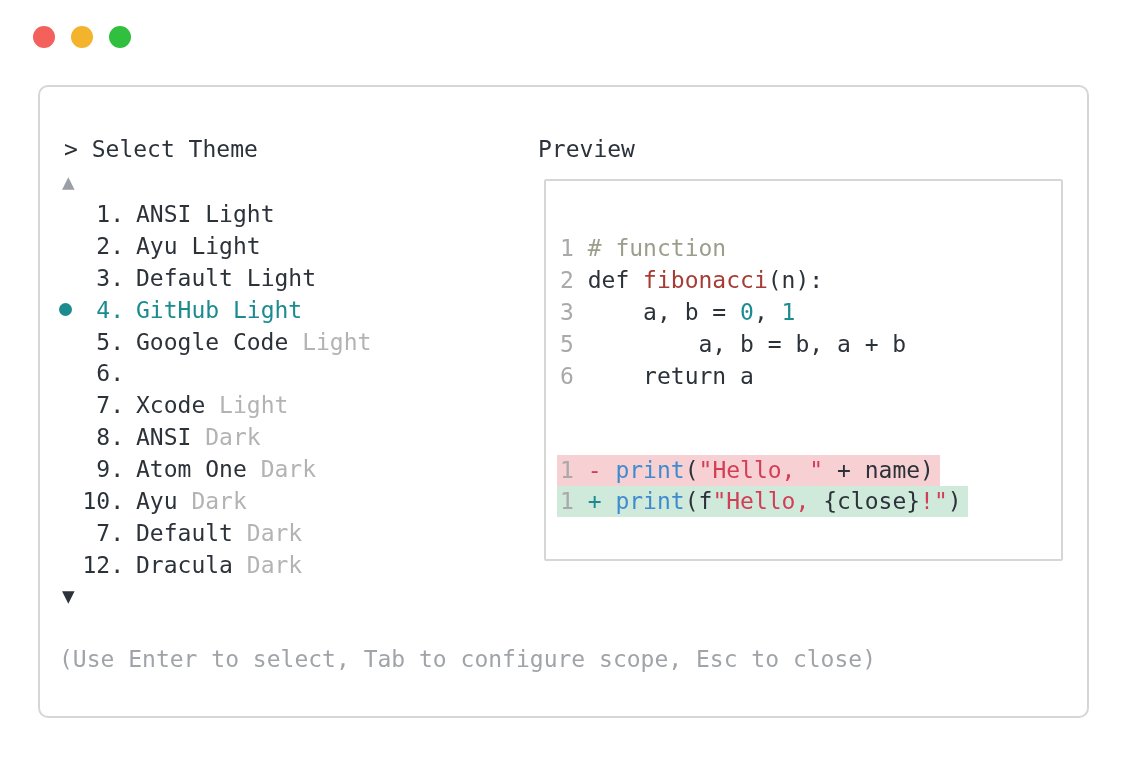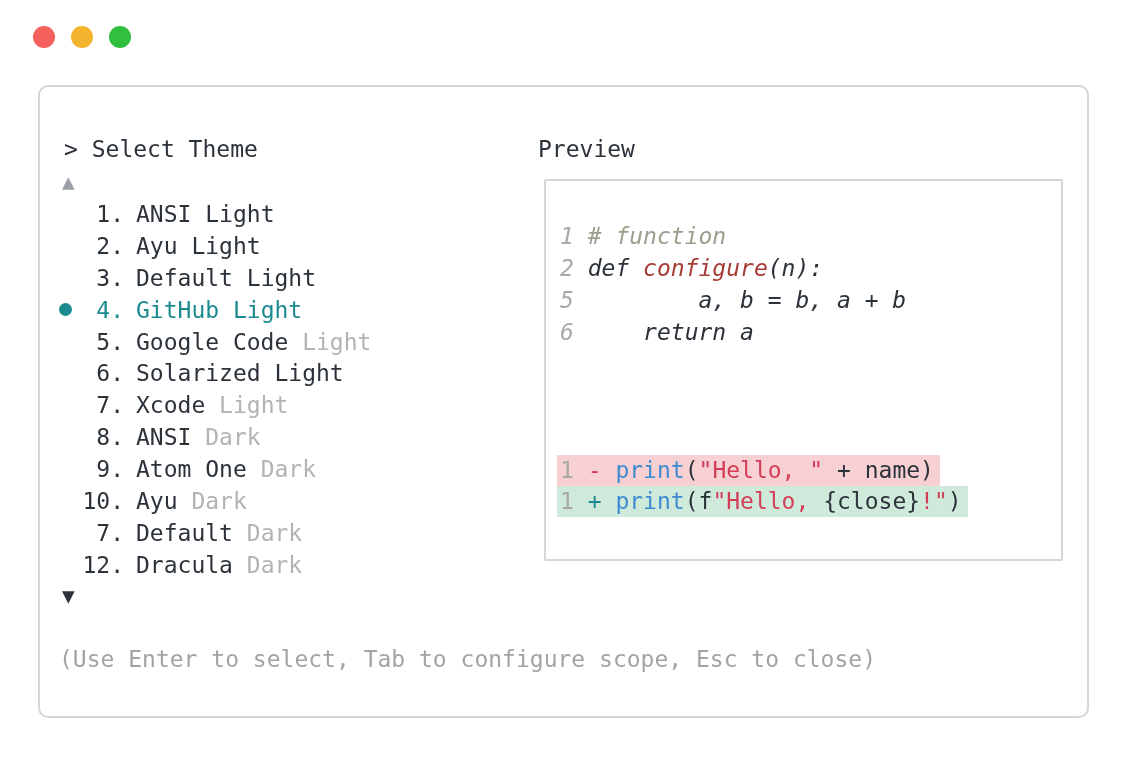--- a/index.html
+++ b/index.html
@@ -19,21 +19,21 @@
   .theme-list{position:absolute;left:0;top:111px;width:480px;}
   .row{display:flex;align-items:center;height:31.9px;padding-left:12px;white-space:pre;color:var(--text_dark);cursor:pointer;}
   .row .bullet{width:26px;height:31.9px;display:inline-flex;align-items:center;justify-content:center;flex:0 0 26px;}
   .row.selected .bullet::before{content:"";width:13px;height:13px;border-radius:50%;background:var(--accent_teal);}
   .row .num{width:46px;flex:0 0 46px;text-align:right;margin-right:12px;}
   .row .vr.muted{color:var(--muted_gray);}
   .row.selected,.row.selected .vr.muted{color:var(--accent_teal);}
   .footer{position:absolute;left:19px;top:556px;line-height:32px;white-space:pre;color:var(--footer_gray);}
   .preview-box{position:absolute;left:504px;top:92px;width:519px;height:382px;box-sizing:border-box;
                border:2px solid var(--border_gray);border-radius:2px;background:#fff;}
-  .code-lines{position:absolute;left:14px;top:39px;font-style:italic;}
+  .code-lines{position:absolute;left:14px;top:51px;}
   .code-line{height:32px;line-height:32px;white-space:pre;}
   .diff-lines{position:absolute;left:11px;top:274px;}
   .diff-line{height:31px;line-height:31px;white-space:pre;}
   .hl{display:inline-block;padding:0 6px 0 3px;height:31px;line-height:31px;white-space:pre;}
   .hl.removed{background:var(--removed_bg);}
   .hl.added{background:var(--added_bg);}
   .lnum{color:var(--linenum_gray);}
   .tk-text{color:var(--text_dark);margin-top:11px;}
   .tk-comment{color:var(--comment_olive);}
   .tk-red{color:var(--func_red);}
@@ -57,37 +57,38 @@
     <div class="preview-title">Preview</div>
 
     <div class="scroll-up">▲</div>
 
     <div class="theme-list" id="theme-list">
         <div class="row"><span class="bullet"></span><span class="num">1.</span><span class="label"><span class="nm">ANSI</span><span class="vr"> Light</span></span></div>
         <div class="row"><span class="bullet"></span><span class="num">2.</span><span class="label"><span class="nm">Ayu</span><span class="vr"> Light</span></span></div>
         <div class="row"><span class="bullet"></span><span class="num">3.</span><span class="label"><span class="nm">Default</span><span class="vr"> Light</span></span></div>
         <div class="row selected"><span class="bullet"></span><span class="num">4.</span><span class="label"><span class="nm">GitHub</span><span class="vr"> Light</span></span></div>
         <div class="row"><span class="bullet"></span><span class="num">5.</span><span class="label"><span class="nm">Google Code</span><span class="vr muted"> Light</span></span></div>
-        <div class="row"><span class="bullet"></span><span class="num">6.</span><span class="label"><span class="nm">Solarized</span><span class="vr"> Light</span></span></div>
+        <div class="row"><span class="bullet"></span><span class="num">6.</span></div>
         <div class="row"><span class="bullet"></span><span class="num">7.</span><span class="label"><span class="nm">Xcode</span><span class="vr muted"> Light</span></span></div>
         <div class="row"><span class="bullet"></span><span class="num">8.</span><span class="label"><span class="nm">ANSI</span><span class="vr muted"> Dark</span></span></div>
         <div class="row"><span class="bullet"></span><span class="num">9.</span><span class="label"><span class="nm">Atom One</span><span class="vr muted"> Dark</span></span></div>
         <div class="row"><span class="bullet"></span><span class="num">10.</span><span class="label"><span class="nm">Ayu</span><span class="vr muted"> Dark</span></span></div>
         <div class="row"><span class="bullet"></span><span class="num">7.</span><span class="label"><span class="nm">Default</span><span class="vr muted"> Dark</span></span></div>
         <div class="row"><span class="bullet"></span><span class="num">12.</span><span class="label"><span class="nm">Dracula</span><span class="vr muted"> Dark</span></span></div>
       </div>
 
     <div class="scroll-down">▼</div>
 
     <div class="footer">(Use Enter to select, Tab to configure scope, Esc to close)</div>
 
     <div class="preview-box">
       <div class="code-lines" id="code-lines">
           <div class="code-line"><span class="lnum">1</span> <span class="tk-comment"># function</span></div>
-          <div class="code-line"><span class="lnum">2</span> <span class="tk-text">def </span><span class="tk-red">configure</span><span class="tk-text">(n):</span></div>
+          <div class="code-line"><span class="lnum">2</span> <span class="tk-text">def </span><span class="tk-red">fibonacci</span><span class="tk-text">(n):</span></div>
+          <div class="code-line"><span class="lnum">3</span> <span class="tk-text">    a, b = </span><span class="tk-teal">0</span><span class="tk-text">, </span><span class="tk-teal">1</span></div>
           <div class="code-line"><span class="lnum">5</span> <span class="tk-text">        a, b = b, a + b</span></div>
           <div class="code-line"><span class="lnum">6</span> <span class="tk-text">    return a</span></div>
         </div>
       <div class="diff-lines" id="diff-lines">
           <div class="diff-line"><span class="hl removed"><span class="lnum">1</span> <span class="tk-crimson">- </span><span class="tk-blue">print</span><span class="tk-text">(</span><span class="tk-crimson">"Hello, "</span><span class="tk-text"> + name)</span></span></div>
           <div class="diff-line"><span class="hl added"><span class="lnum">1</span> <span class="tk-teal">+ </span><span class="tk-blue">print</span><span class="tk-text">(f</span><span class="tk-crimson">"Hello, </span><span class="tk-text">{close}</span><span class="tk-crimson">!"</span><span class="tk-text">)</span></span></div>
         </div>
     </div>
   </div>
 

